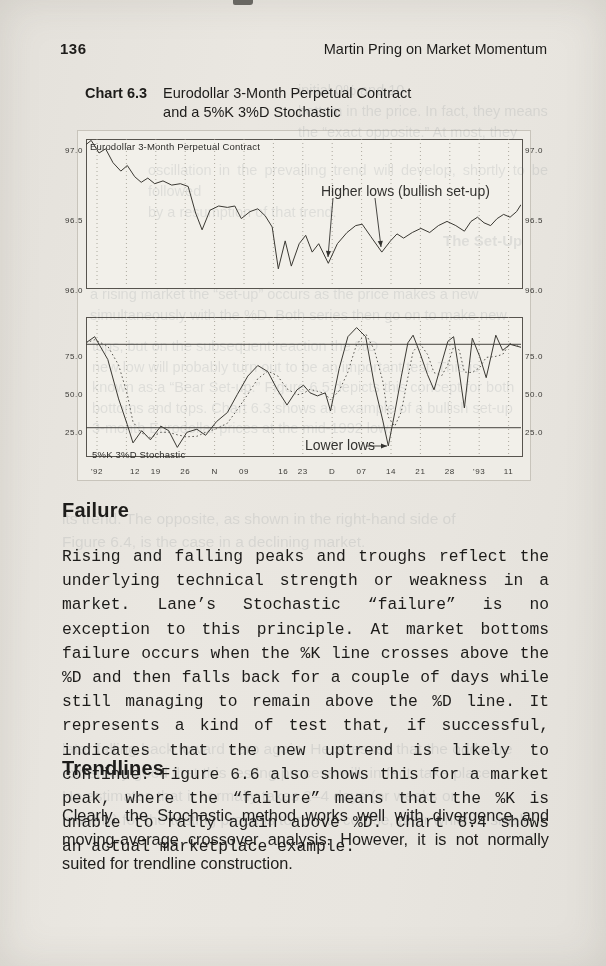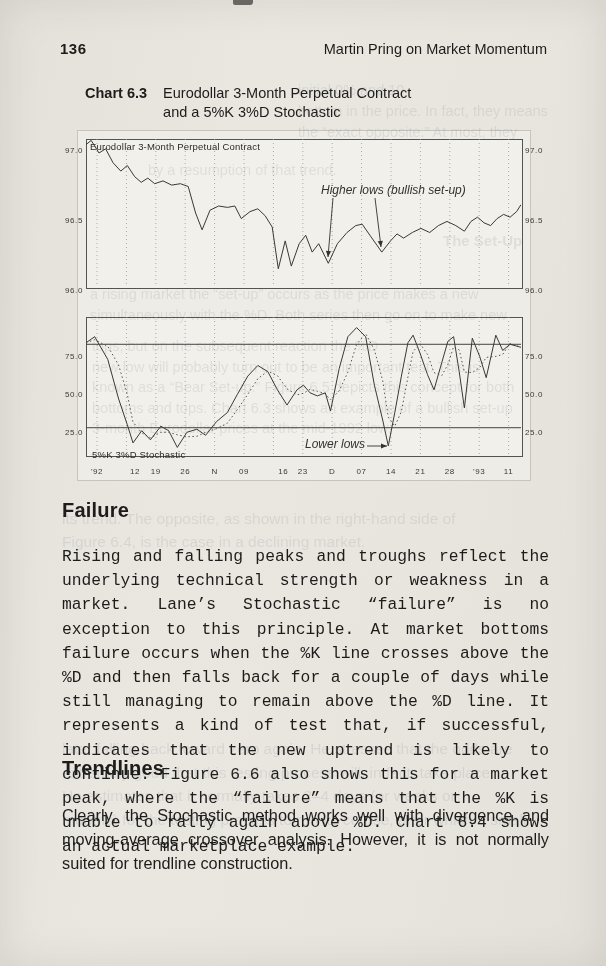--- a/index.html
+++ b/index.html
@@ -20,21 +20,21 @@
   
   .chart-wrap{left:58px;top:128px;width:500px;height:360px;z-index:2;}
   .chart-outer{position:absolute;left:19px;top:2px;width:452px;height:349px;
     border:1px solid #c8c4bb;background:#eeece6;}
   .panel{position:absolute;border:1px solid #57544e;background:#f2f0ea;}
   .panel-price{left:28px;top:11px;width:435px;height:148px;}
   .panel-stoch{left:28px;top:189px;width:435px;height:138px;}
   .panel-title{position:absolute;font-size:9.5px;color:#2c2b28;letter-spacing:.2px;z-index:4;}
   .pt1{left:32px;top:13px;}
   .pt2{left:34px;top:321px;}
-  .ann{position:absolute;font-size:12px;font-style:italic;color:#33322f;z-index:4;white-space:nowrap;}
+  .ann{position:absolute;font-size:14px;color:#33322f;z-index:4;white-space:nowrap;}
   .ann1{left:263px;top:55px;}
   .ann2{left:247px;top:309px;}
   .tick{position:absolute;font-size:8px;color:#3a3935;letter-spacing:.6px;white-space:nowrap;margin-top:8px;}
 
   
   .sec-head{left:62px;font-size:20px;font-weight:bold;letter-spacing:.2px;z-index:2;}
   .para{left:62px;width:487px;font-size:16.3px;line-height:24.2px;text-align:justify;z-index:2;}
   .h-failure{top:499px;}
   .p-failure{top:545px;font-family:Liberation Mono, monospace;}
   .h-trend{top:757px;}
@@ -148,20 +148,21 @@
 
   <div class="abs para p-trend">Clearly, the Stochastic method works well with divergence and moving-average crossover analysis. However, it is not normally suited for trendline construction.</div>
   <div class="abs sec-head h-trend">Trendlines</div>
 
 <div class="ghost" style="left: 298px; top: 80px; width: 252px; font-size: 14.5px; line-height: 21px;">
       <div>initial 0% and 10</div>
       <div>bottom in the price. In fact, they means</div>
       <div>the “exact opposite.” At most, they</div>
     </div>
     <div class="ghost" style="left: 148px; top: 160px; width: 400px; font-size: 14.5px; line-height: 21px;">
+      <div>oscillation in the prevailing trend will develop, shortly to be followed</div>
       <div>by a resumption of that trend.</div>
     </div>
     <div class="ghost" style="left: 443px; top: 230px; width: 110px; font-size: 15px; line-height: 21px; font-weight: bold;">The Set-Up</div>
     <div class="ghost" style="left: 90px; top: 284px; width: 458px; font-size: 14.5px; line-height: 21px;">
       <div>a rising market the “set-up” occurs as the price makes a new</div>
       <div>simultaneously with the %D. Both series then go on to make new</div>
     </div>
     <div class="ghost" style="left: 92px; top: 328px; width: 448px; font-size: 14.5px; line-height: 20.5px; margin-top: 8px;">
       <div>tops, but on the subsequent reaction the %D</div>
       <div>new low will probably turn out to be an important test. This is</div>

